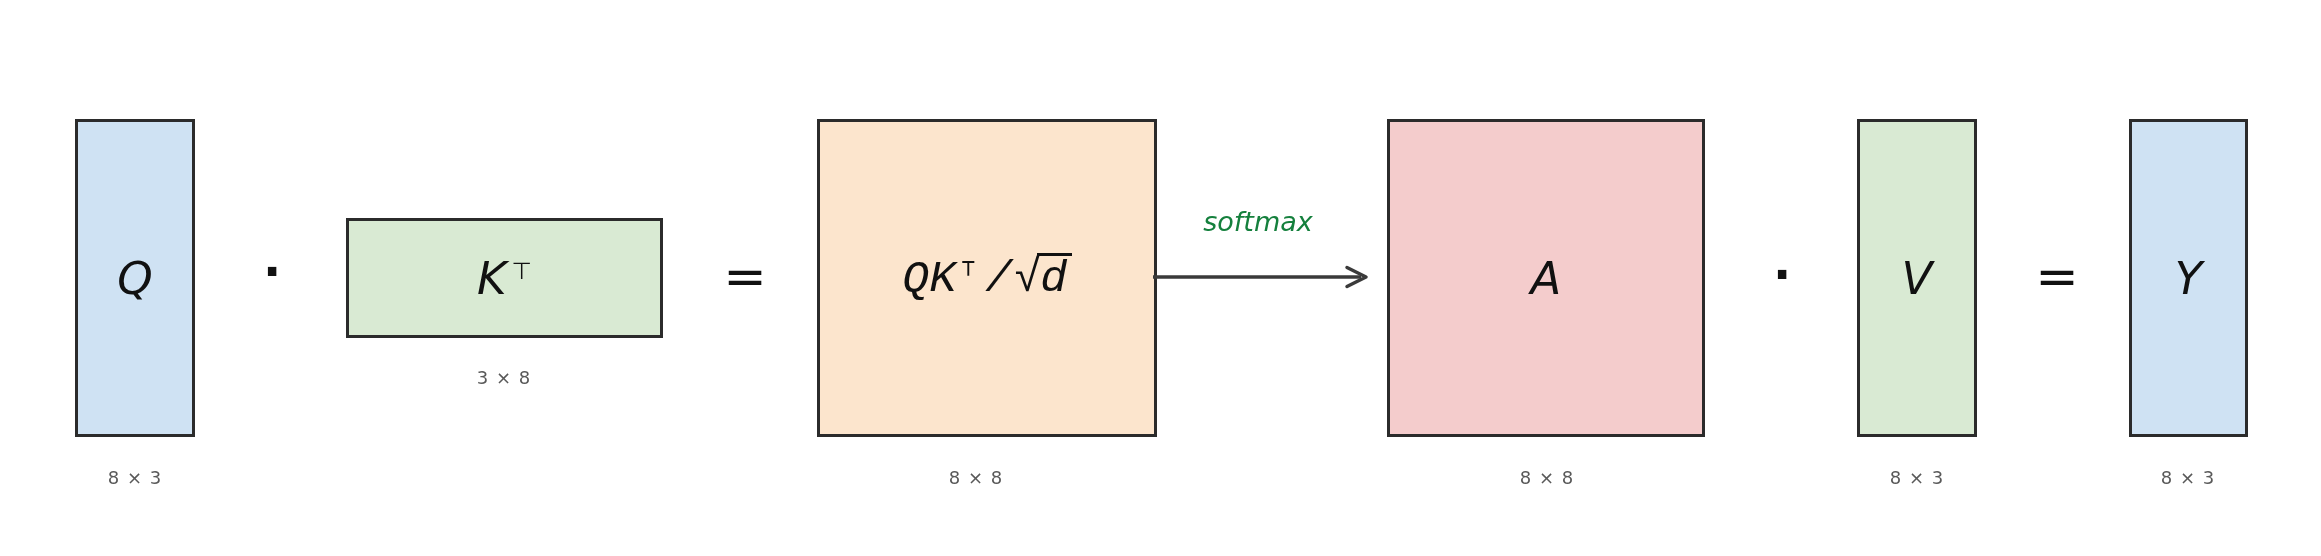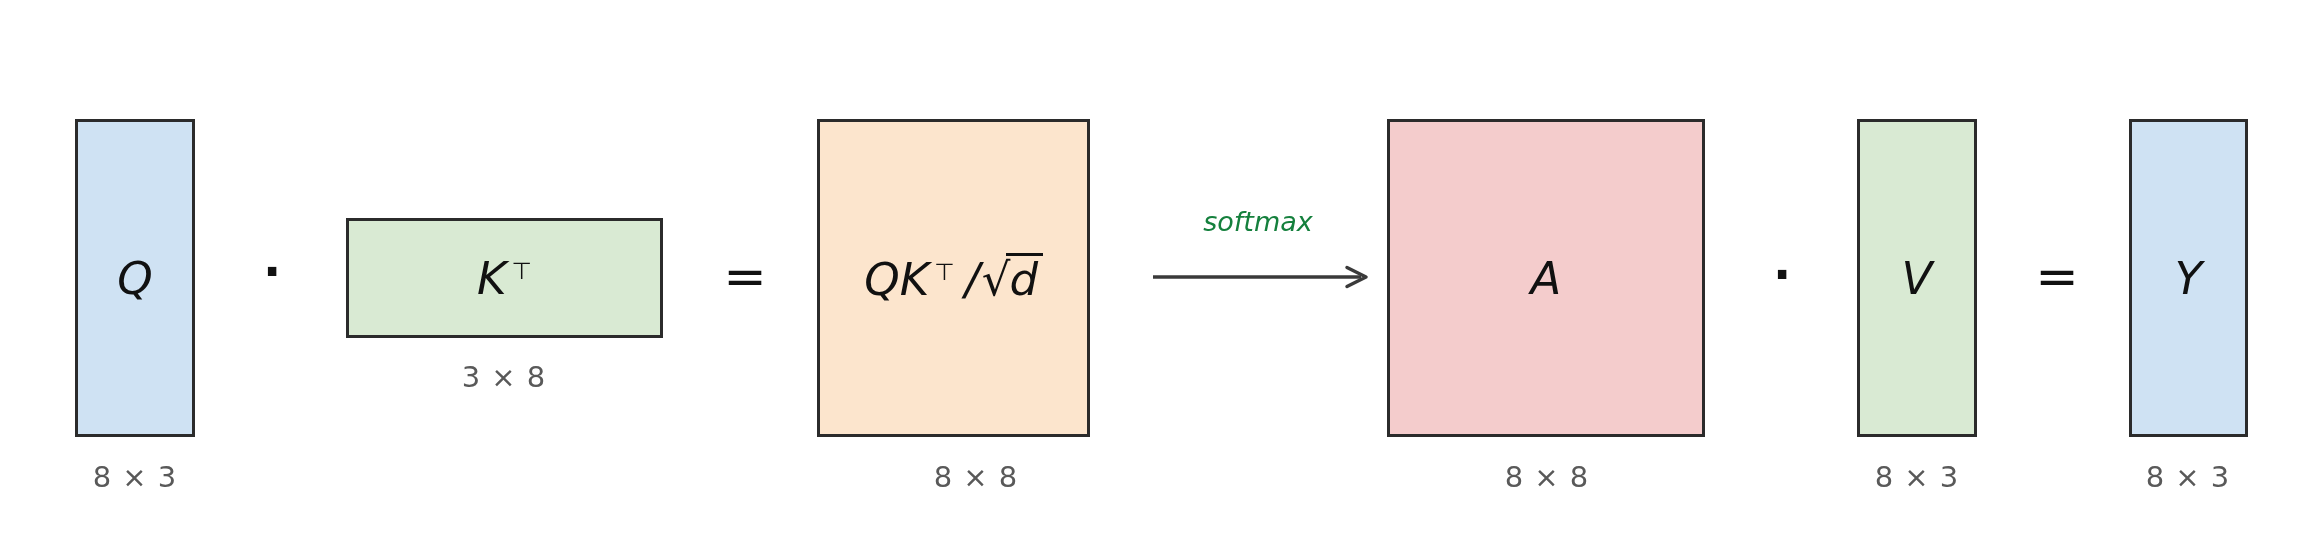--- a/index.html
+++ b/index.html
@@ -18,21 +18,21 @@
   .matrix {
     position: absolute;
     box-sizing: border-box;
     border: 3px solid #2b2b2b;
     display: flex;
     align-items: center;
     justify-content: center;
   }
   .m-q   { left:  75px; top: 119px; width: 120px; height: 318px; background: #cfe2f3; }
   .m-kt  { left: 346px; top: 218px; width: 317px; height: 120px; background: #d9ead3; }
-  .m-qkt { left: 817px; top: 119px; width: 273px; height: 318px; background: #fce5cd; }
+  .m-qkt { left: 817px; top: 119px; width: 340px; height: 318px; background: #fce5cd; font-family: Liberation Mono, monospace; }
   .m-a   { left:1387px; top: 119px; width: 318px; height: 318px; background: #f4cccc; }
   .m-v   { left:1857px; top: 119px; width: 120px; height: 318px; background: #d9ead3; }
   .m-y   { left:2129px; top: 119px; width: 119px; height: 318px; background: #cfe2f3; }
 
   .mlabel {
     font-style: italic;
     font-size: 45px;
     color: #111111;
     white-space: nowrap;
     line-height: 1;
@@ -53,21 +53,21 @@
     display: inline-block;
     border-top: 3px solid #111111;
     margin-left: -0.10em;
     padding: 0 0.10em 0 0.08em;
     line-height: 1.05;
   }
 
   .dims {
     position: absolute;
     transform: translate(-50%, -50%);
-    font-size: 29px;
+    font-size: 18px;
     color: #595959;
     white-space: nowrap;
     letter-spacing: 1px;
   }
   .d-q   { left: 135px; top: 477px; }
   .d-kt  { left: 504px; top: 377px; }
   .d-qkt { left: 976px; top: 477px; }
   .d-a   { left:1547px; top: 477px; }
   .d-v   { left:1917px; top: 477px; }
   .d-y   { left:2188px; top: 477px; }

